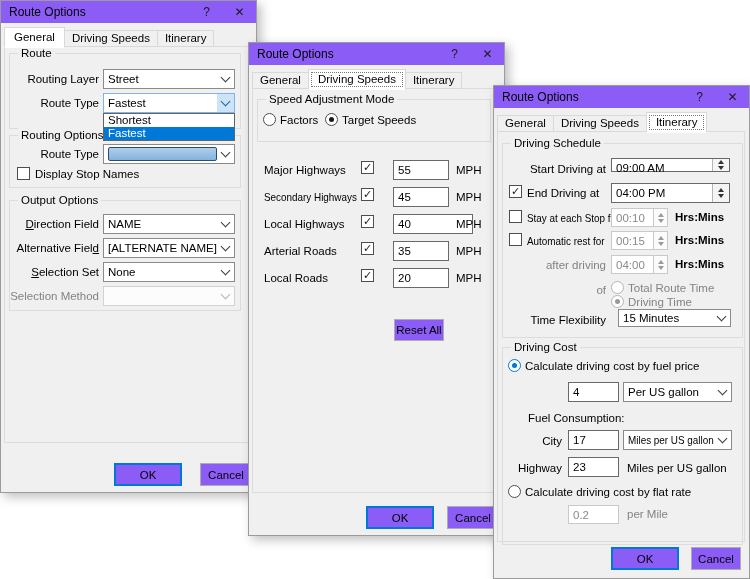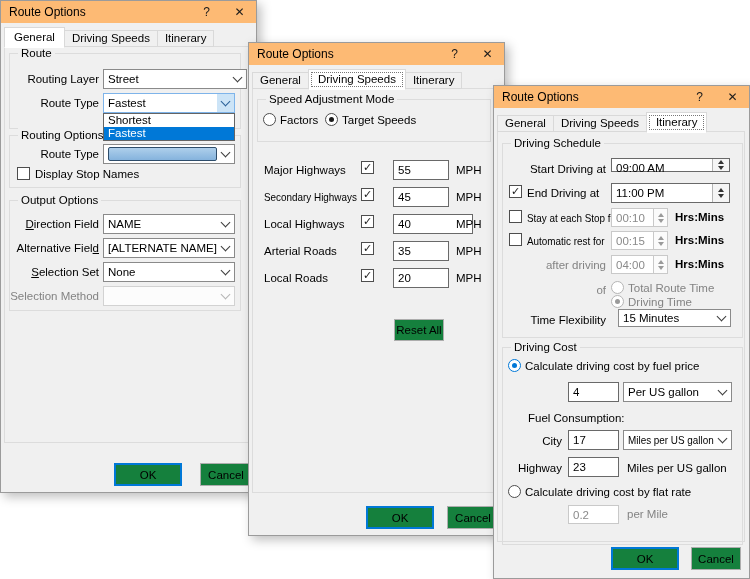--- a/index.html
+++ b/index.html
@@ -1,20 +1,20 @@
 <!DOCTYPE html>
 <html><head>
 <meta charset="utf-8">
 <style>
   html,body{margin:0;padding:0;background:#fff;}
   .stage{position:relative;width:750px;height:579px;overflow:hidden;background:#fff;
          font-family:"Liberation Sans",sans-serif;font-size:11.5px;color:#000;}
   .dlg{position:absolute;background:#f0f0f0;border:1px solid #9b9b9b;box-sizing:border-box;
        box-shadow:4px 4px 10px rgba(0,0,0,.25);}
-  .titlebar{position:absolute;left:0;right:0;top:0;height:22px;background:#fdba74;display:flex;align-items:center;}
+  .titlebar{position:absolute;left:0;right:0;top:0;height:22px;background:#8b5cf6;display:flex;align-items:center;}
   .titlebar .title{flex:1;padding-left:8px;font-size:12px;white-space:nowrap;}
   .tbtn{width:33px;height:22px;line-height:22px;text-align:center;font-size:12px;color:#1a1a1a;}
   .tabs{position:absolute;left:3px;top:24px;height:22px;display:flex;align-items:flex-end;z-index:4;}
   .tab{border:1px solid #d9d9d9;background:#f0f0f0;height:17px;line-height:15px;padding:0 7px;
        box-sizing:border-box;margin-right:-1px;white-space:nowrap;}
   .tab.active{background:#fff;height:21px;line-height:19px;padding:0 9px;margin-bottom:-1px;
        border-bottom:1px solid #fff;position:relative;z-index:2;}
   .tab.focusdot{outline:1px dotted #777;outline-offset:-4px;}
   .page{position:absolute;left:3px;right:4px;border:1px solid #dcdcdc;background:#f0f0f0;box-sizing:border-box;}
   .grp{position:absolute;border:1px solid #dcdcdc;box-sizing:border-box;}
@@ -56,21 +56,21 @@
   .spin .arr-up{border-bottom-color:#9a9a9a;}
   .spin .arr-dn{border-top-color:#9a9a9a;}
   .chk{position:absolute;width:13px;height:13px;background:#fff;border:1px solid #4d4d4d;box-sizing:border-box;
        font-size:11px;line-height:10px;text-align:center;color:#1a1a1a;}
   .radio{position:absolute;width:13px;height:13px;border:1px solid #4d4d4d;border-radius:50%;background:#fff;box-sizing:border-box;}
   .radio .dot{position:absolute;left:3px;top:3px;width:5px;height:5px;border-radius:50%;background:#1a1a1a;}
   .radio.blue{border-color:#0078d7;}
   .radio.blue .dot{background:#0078d7;}
   .radio.disr{border-color:#b5b5b5;}
   .radio.disr .dot{background:#9a9a9a;}
-  .btn{position:absolute;background:#15803d;border:1px solid #adadad;box-sizing:border-box;
+  .btn{position:absolute;background:#8b5cf6;border:1px solid #adadad;box-sizing:border-box;
        display:flex;align-items:center;justify-content:center;font-size:11.5px;}
   .btn.def{border:2px solid #0078d7;}
   .swatch{flex:1;height:12px;margin-left:4px;background:linear-gradient(#aecfeb,#85b3dd);
        border:1px solid #2e4d6b;border-radius:2px;}
 </style>
 </head>
 <body>
 
 <div class="stage">
 
@@ -84,21 +84,21 @@
     <div class="tabs">
       <div class="tab active">General</div>
       <div class="tab">Driving Speeds</div>
       <div class="tab">Itinerary</div>
     </div>
 
     <div class="grp" style="left:8px;top:52px;width:232px;height:76px">
       <span class="grp-title">Route</span>
     </div>
     <span class="lbl r" style="left:0;top:71px;width:98px">Routing Layer</span>
-    <div class="combo" style="left:102px;top:68px;width:144px;height:20px">
+    <div class="combo" style="left:102px;top:68px;width:132px;height:20px">
       <span class="cval">Street</span>
       <span class="carea">
           <span class="chev"></span>
         </span>
     </div>
     <span class="lbl r" style="left:0;top:95px;width:98px">Route Type</span>
     <div class="combo open" style="left:102px;top:92px;width:132px;height:20px">
       <span class="cval">Fastest</span>
       <span class="carea">
           <span class="chev"></span>
@@ -234,21 +234,21 @@
       <span class="tval">09:00 AM</span>
       <span class="spin-in">
           <span class="arr-up"></span>
           <span class="arr-dn"></span>
         </span>
     </div>
 
     <span class="chk" style="left:15px;top:99px">✓</span>
     <span class="lbl" style="left:33px;top:100px">End Driving at</span>
     <div class="tfield" style="left:117px;top:97px;width:119px;height:20px">
-      <span class="tval">11:00 PM</span>
+      <span class="tval">04:00 PM</span>
       <span class="spin-in">
           <span class="arr-up"></span>
           <span class="arr-dn"></span>
         </span>
     </div>
 
     <span class="chk" style="left:15px;top:124px"></span>
     <span class="lbl" style="left:33px;top:125px"><span class="fit">Stay at each Stop for</span></span>
     <div class="tfield dis" style="left:117px;top:122px;width:43px;height:19px">
       <span class="tval">00:10</span>

